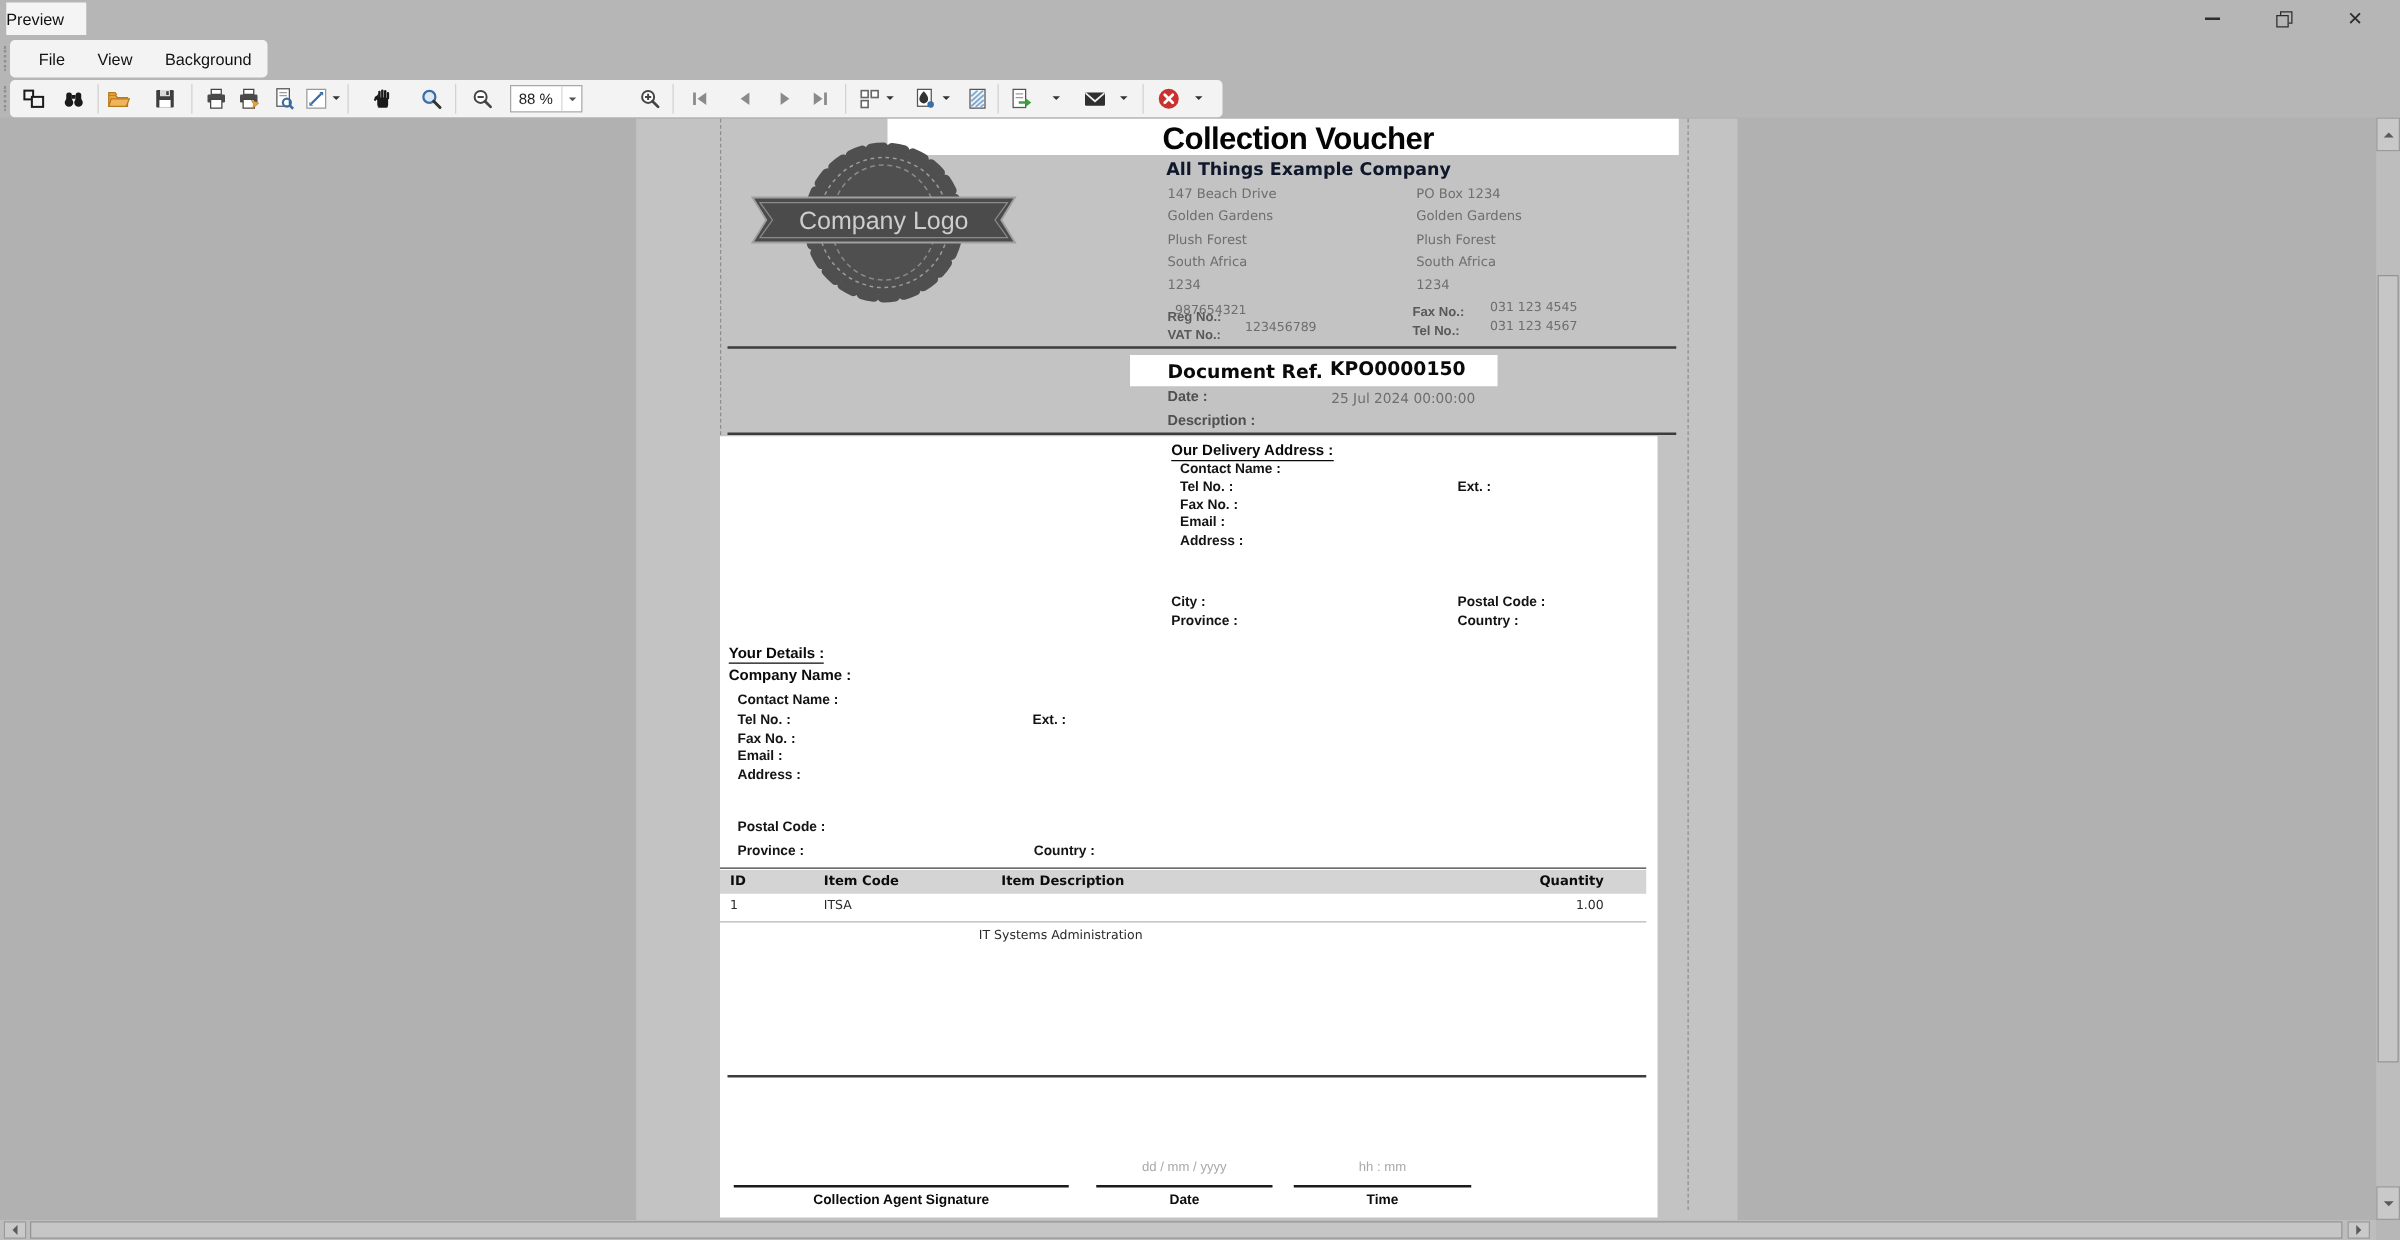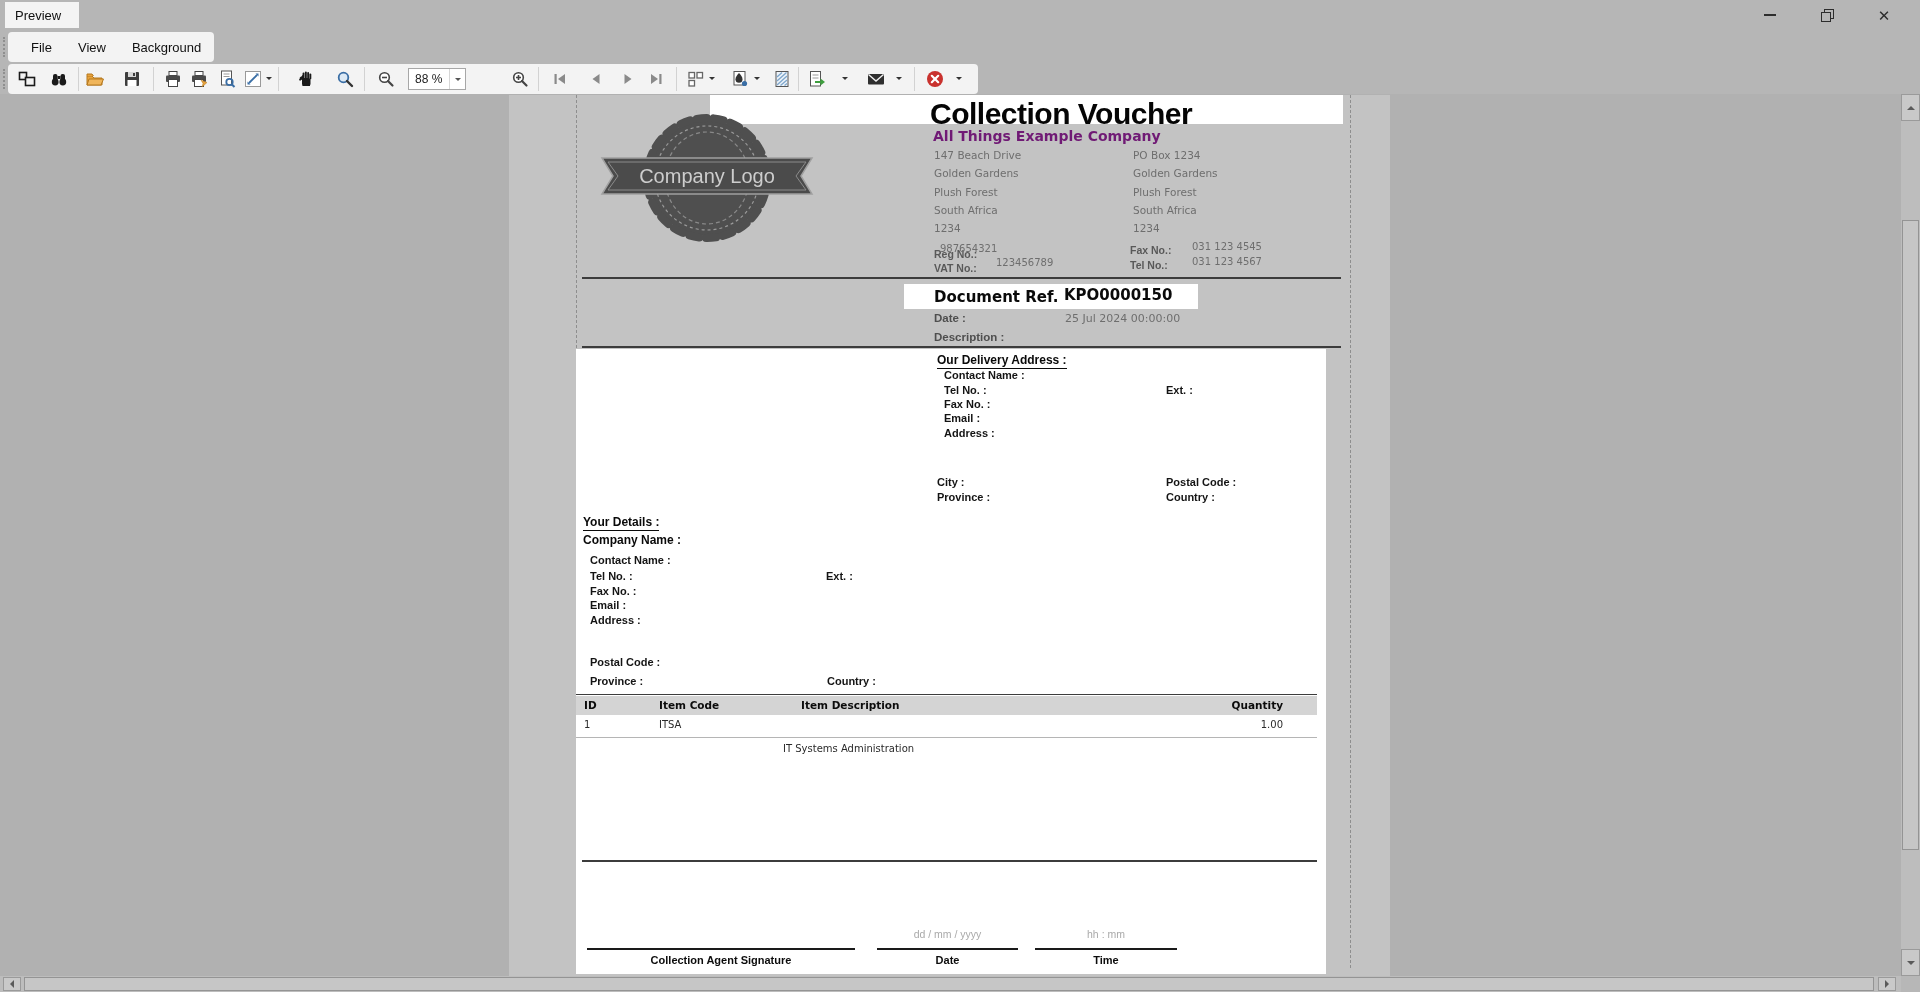--- a/index.html
+++ b/index.html
@@ -3,21 +3,21 @@
 <meta charset="utf-8">
 <style>
   html,body{margin:0;padding:0;background:#888;}
   #app{position:relative;width:1920px;height:992px;overflow:hidden;
        font-family:"Liberation Sans",sans-serif;background:#b2b2b2;
        outline:1px solid #7f7f7f;}
   .abs{position:absolute;}
   
   .chrome{position:absolute;left:0;top:0;width:1920px;height:94px;background:#b6b6b6;}
   .preview-tab{position:absolute;left:5px;top:2px;width:64px;height:26px;background:#f4f4f4;
-       border-radius:0;display:flex;align-items:center;padding-left:10px;font-size:13px;color:#111;}
+       border-radius:0;display:flex;align-items:center;font-size:13px;color:#111;}
   .winbtn{position:absolute;top:0;width:36px;height:30px;display:flex;align-items:center;justify-content:center;color:#2d2d2d;}
   .min-glyph{width:12px;height:2px;background:#2d2d2d;}
   .restore-glyph{position:relative;width:13px;height:13px;}
   .restore-glyph .b{position:absolute;left:3px;top:0;width:8px;height:8px;border:1.5px solid #2d2d2d;}
   .restore-glyph .f{position:absolute;left:0;top:3px;width:8px;height:8px;border:1.5px solid #2d2d2d;background:#b6b6b6;}
   .close-glyph{font-size:15px;line-height:15px;color:#2d2d2d;}
   .band{position:absolute;background:#f3f3f3;border-radius:4px;}
   .grip{position:absolute;width:0;border-left:2px dotted #8f8f8f;}
   .menubar{left:8px;top:32px;width:206px;height:30px;display:flex;align-items:center;padding-left:12px;box-sizing:border-box;gap:4px;}
   .menu-item{font-size:13px;color:#111;padding:4px 11px;border-radius:3px;}
@@ -28,22 +28,22 @@
   .zoom-combo{position:absolute;top:4px;width:58px;height:22px;background:#fff;border:1px solid #a7a7a7;
        box-sizing:border-box;font-size:12px;color:#222;display:flex;align-items:center;}
   .zoom-combo .val{flex:1;padding-left:6px;}
   .zoom-combo .arrow{width:15px;height:100%;display:flex;align-items:center;justify-content:center;border-left:1px solid #d7d7d7;}
   .zoom-combo .arrow i{width:0;height:0;border:3.5px solid transparent;border-top-color:#555;margin-top:3px;}
   
   .surface{position:absolute;left:0;top:94px;width:1901px;height:882px;background:#b1b1b1;}
   .page{position:absolute;left:509px;top:95px;width:881px;height:881px;background:#c3c3c3;}
   .margin-line{position:absolute;top:95px;height:873px;width:0;border-left:1px dashed #8e8e8e;}
   .whiteband{position:absolute;background:#ffffff;}
-  .doc-title{position:absolute;left:928px;top:97px;font-size:30px;font-weight:bold;color:#050505;letter-spacing:-0.5px;}
-  .company-name{position:absolute;left:933px;top:128px;font-family:"DejaVu Sans",sans-serif;font-size:14px;font-weight:bold;color:#701a75;}
+  .doc-title{position:absolute;left:928px;top:97px;font-size:25px;font-weight:bold;color:#050505;letter-spacing:-0.5px;}
+  .company-name{position:absolute;left:933px;top:128px;font-family:"DejaVu Sans",sans-serif;font-size:14px;font-weight:bold;color:#0f172a;}
   .addr{position:absolute;font-family:"DejaVu Sans",sans-serif;font-size:10.5px;color:#6e6e6e;line-height:18.3px;}
   .glabel{position:absolute;font-size:10.5px;font-weight:bold;color:#595959;}
   .gvalue{position:absolute;font-family:"DejaVu Sans",sans-serif;font-size:10px;color:#6e6e6e;}
   .docref-label{position:absolute;font-family:"DejaVu Sans",sans-serif;font-size:15px;font-weight:bold;color:#0a0a0a;}
   .meta-label{position:absolute;font-size:11.5px;font-weight:bold;color:#4f4f4f;}
   .meta-value{position:absolute;font-family:"DejaVu Sans",sans-serif;font-size:11px;color:#6e6e6e;}
   .hline{position:absolute;background:#3c3c3c;}
   .sec-head{position:absolute;font-size:12px;font-weight:bold;color:#0a0a0a;border-bottom:1.5px solid #0a0a0a;padding-bottom:1px;}
   .lbl{position:absolute;font-size:11px;font-weight:bold;color:#141414;}
   .lbl13{position:absolute;font-size:12px;font-weight:bold;color:#0a0a0a;}

